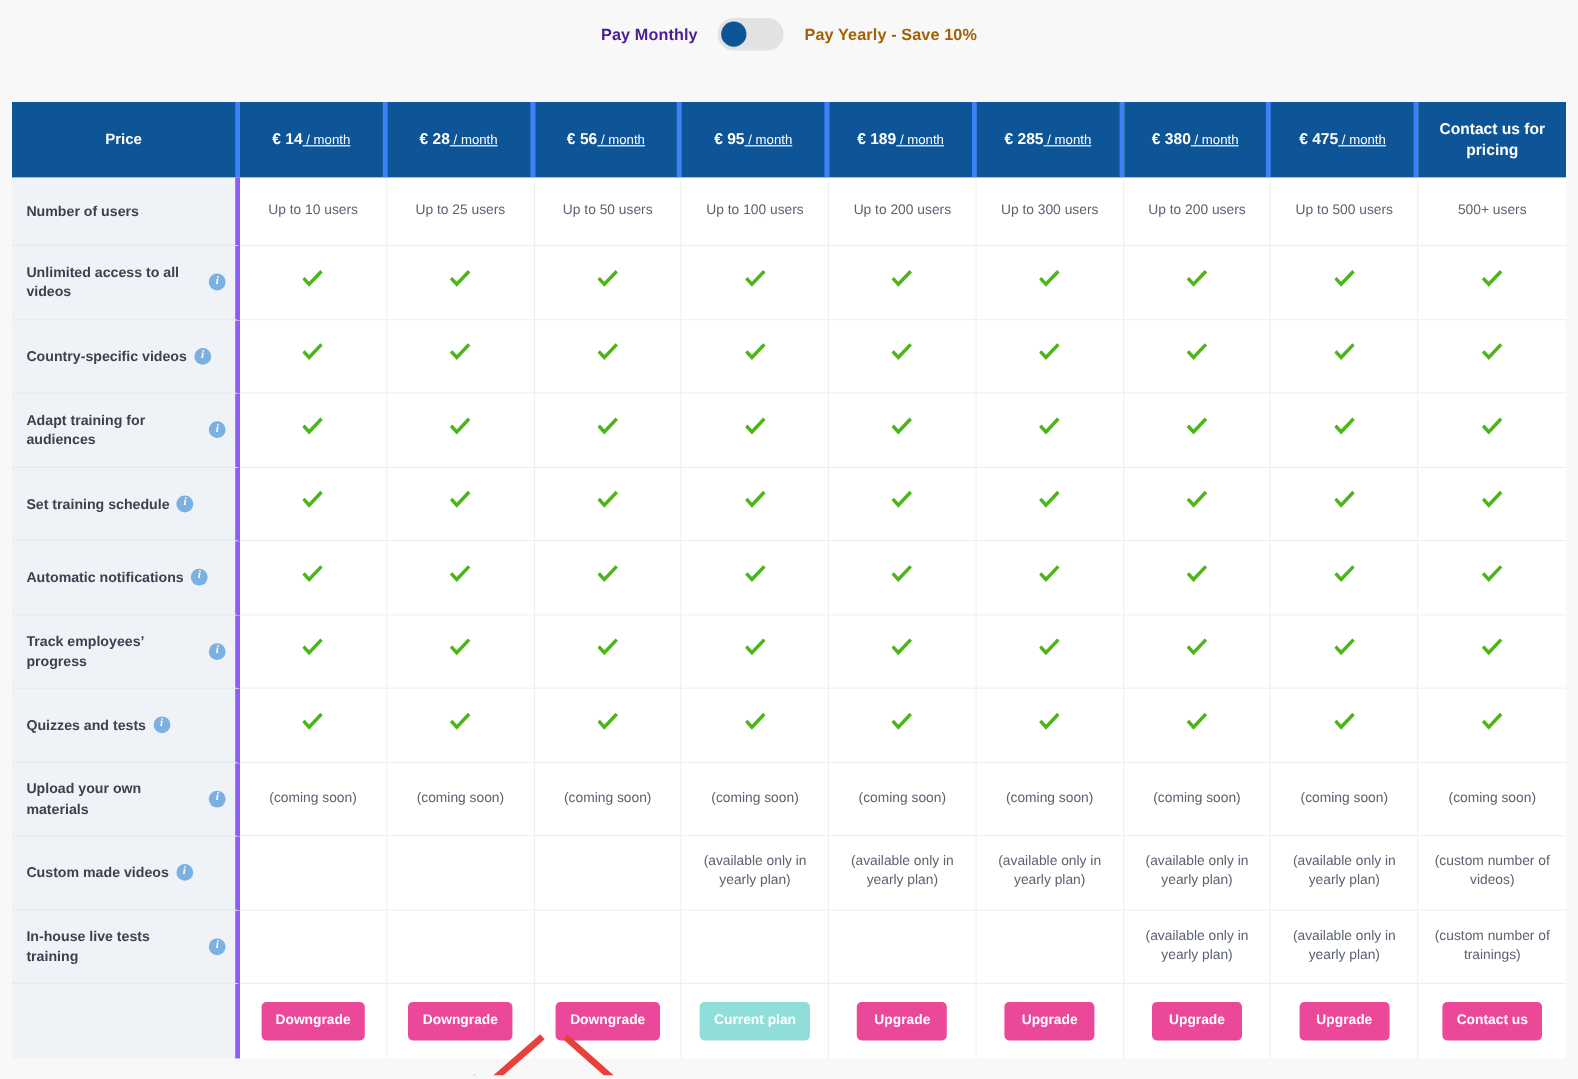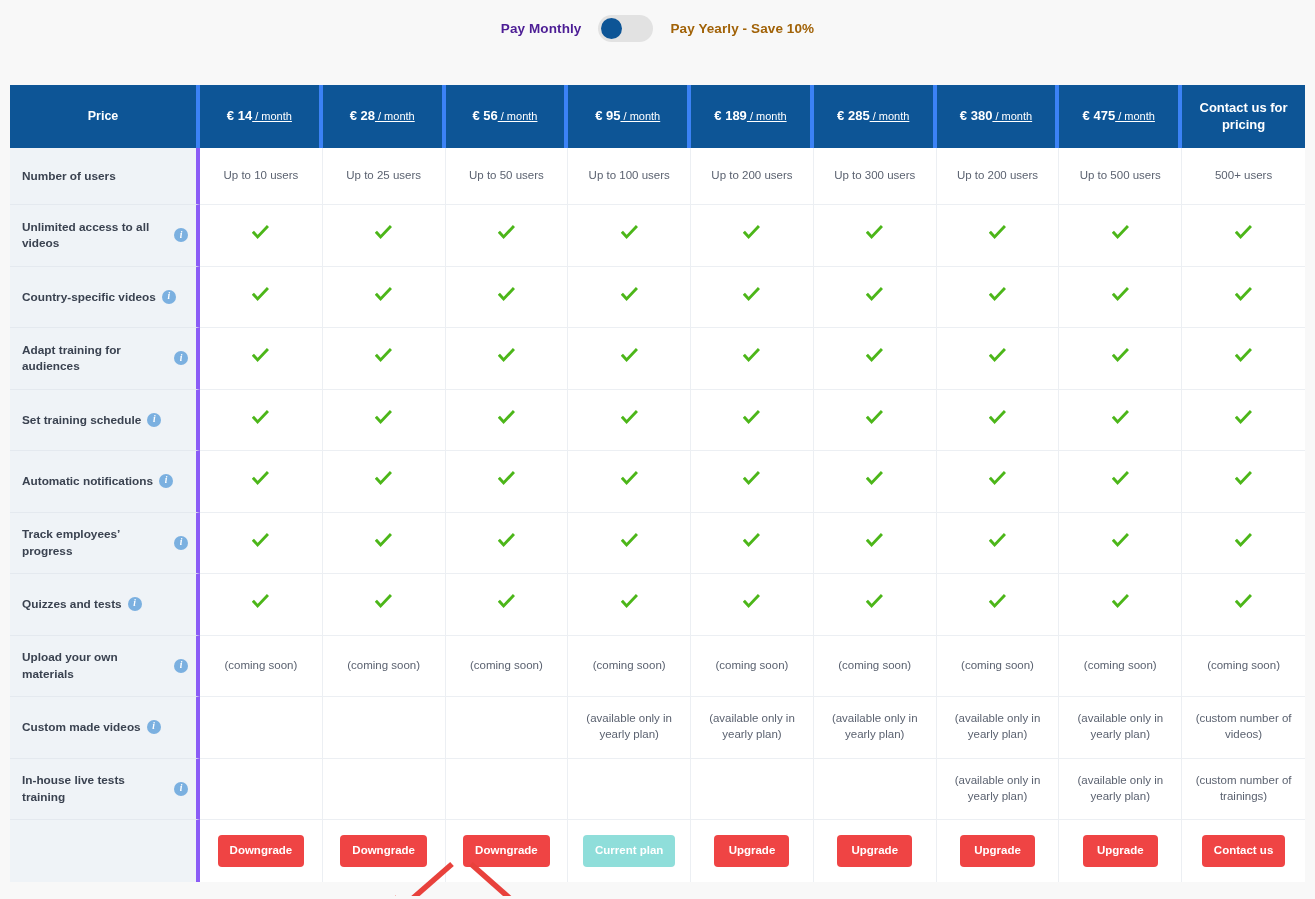--- a/index.html
+++ b/index.html
@@ -127,21 +127,21 @@
 
   
   tr.actions-row td { height: 62px; background: #ffffff; }
   tr.actions-row td.feature { background: #eff3f7; }
   .plan-btn {
     display: inline-block;
     min-width: 75px;
     padding: 10px 12px;
     border: none;
     border-radius: 4px;
-    background: #ef4444;
+    background: #ec4899;
     color: #ffffff;
     font-family: "Liberation Sans", sans-serif;
     font-size: 11.5px;
     font-weight: bold;
     cursor: pointer;
     line-height: 1;
     white-space: nowrap;
   }
   .plan-btn.current {
     background: #8fdeda;

